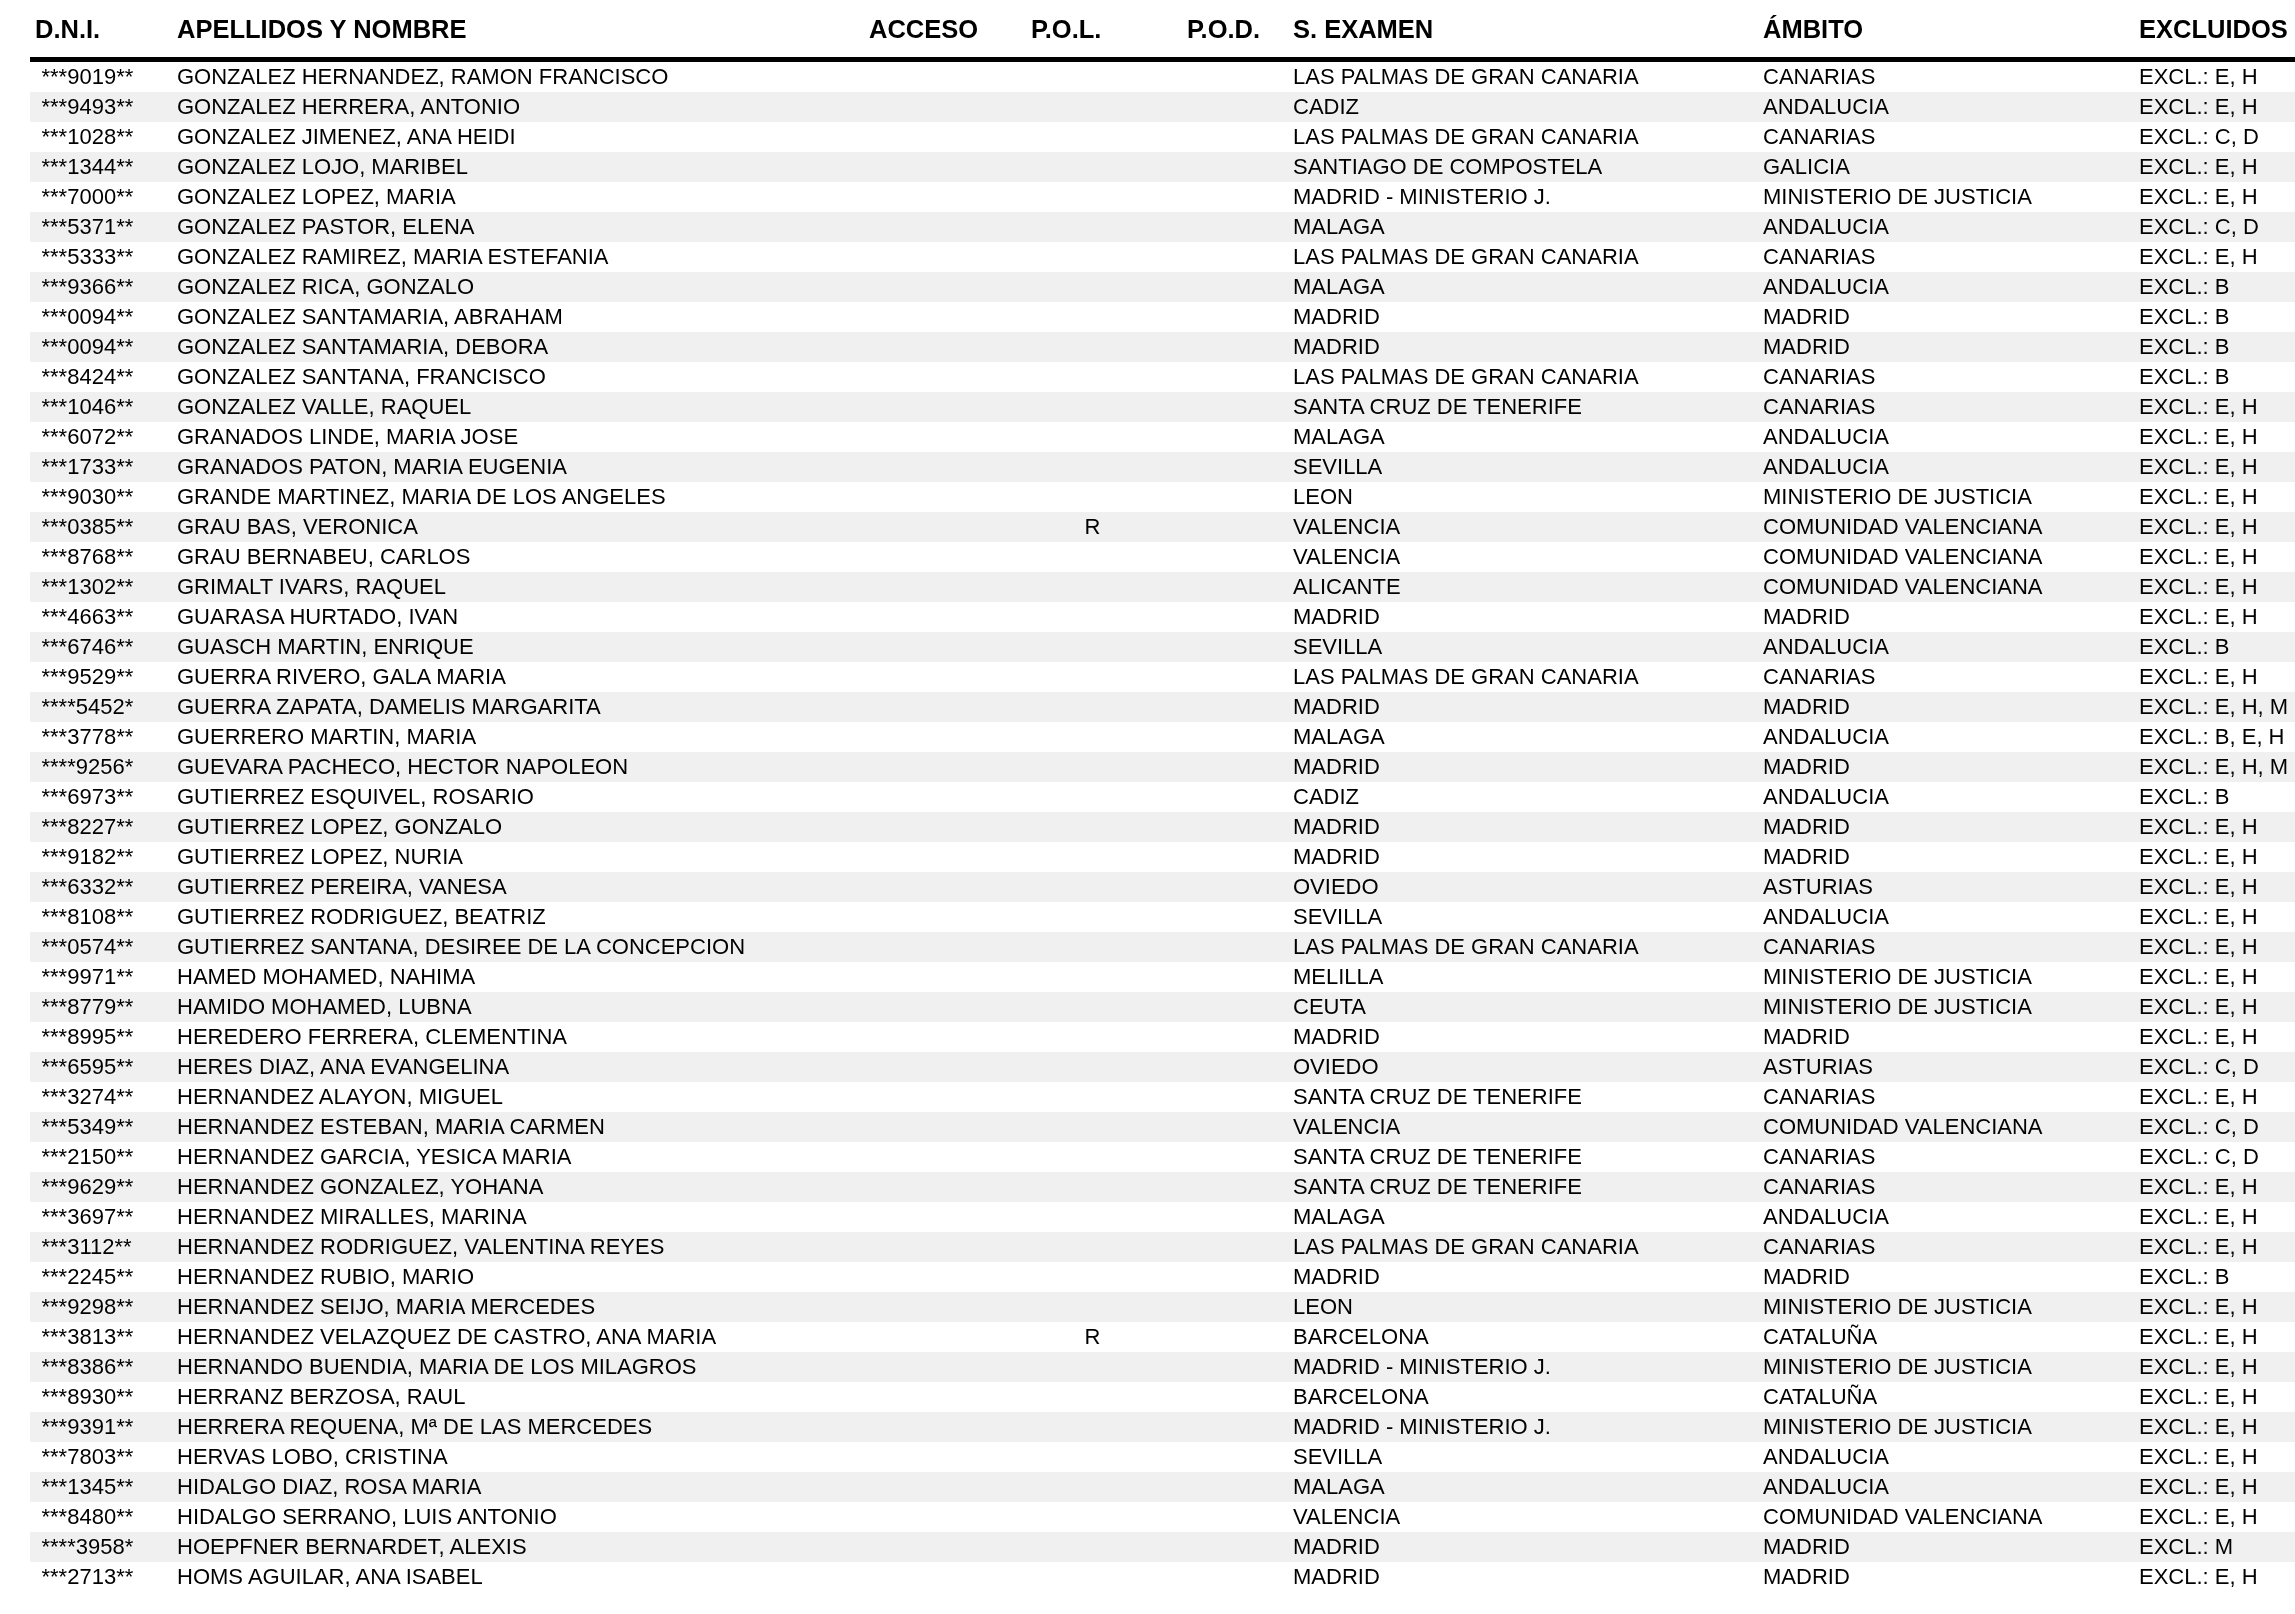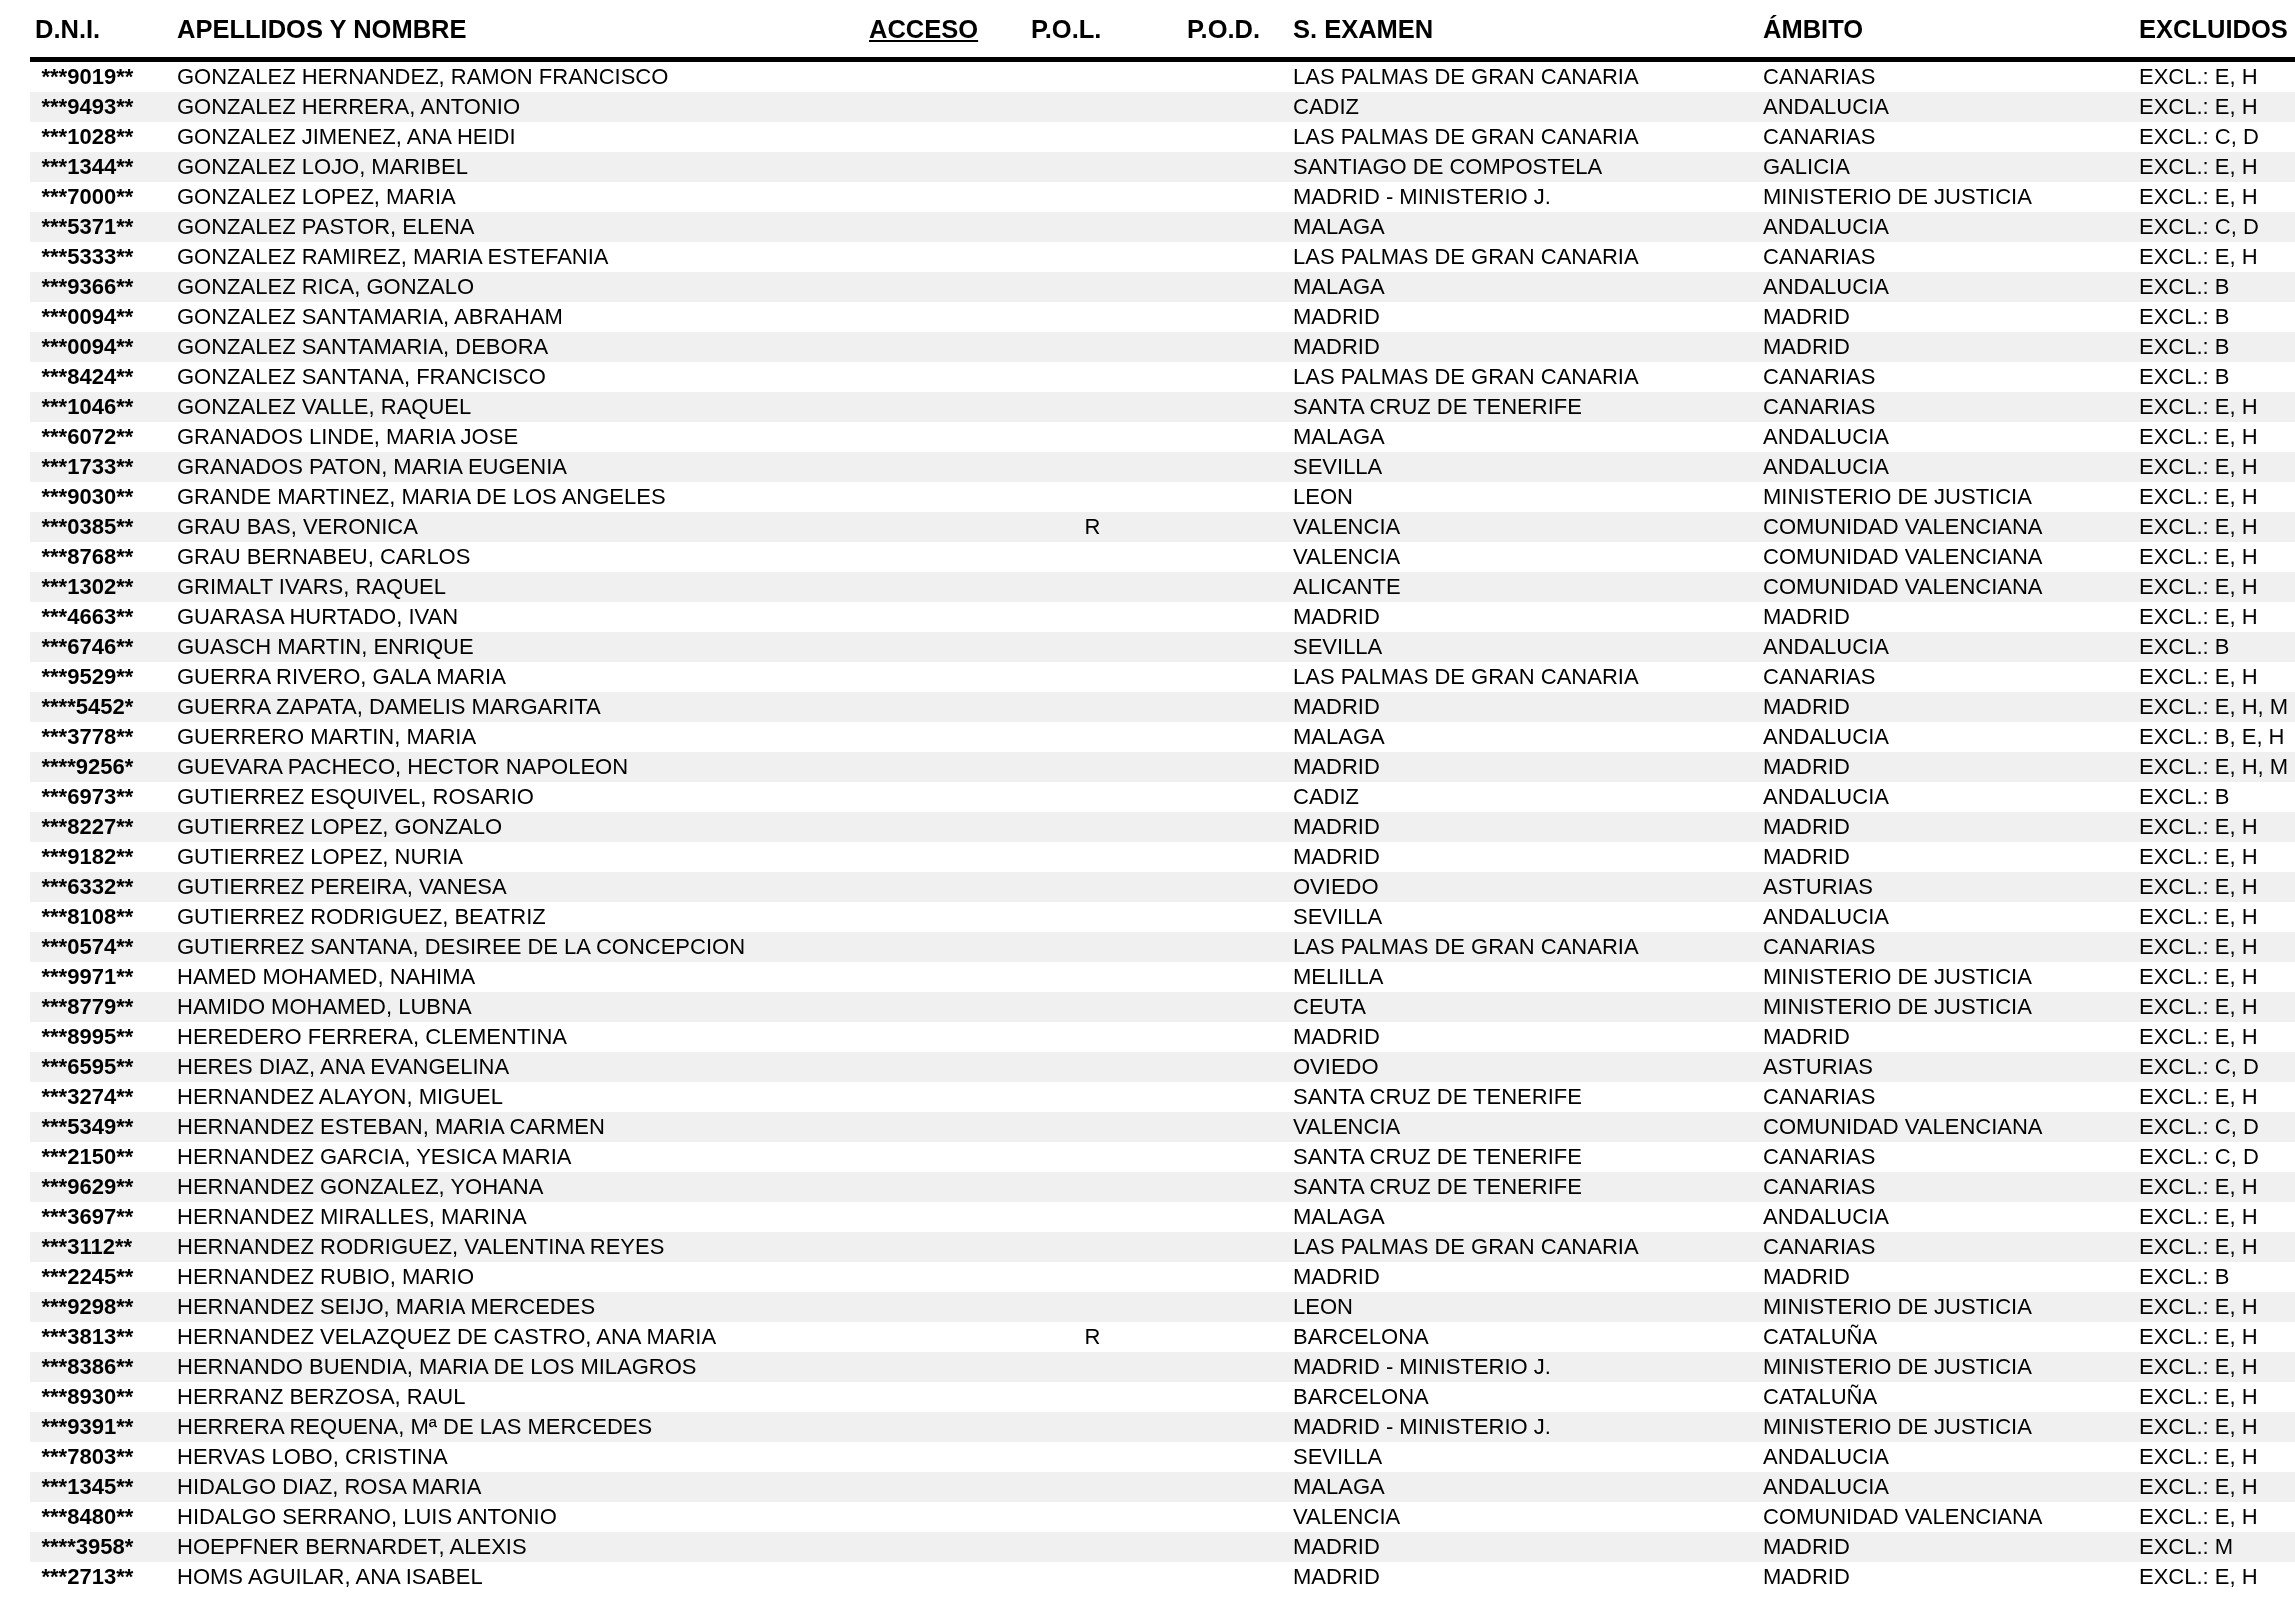--- a/index.html
+++ b/index.html
@@ -44,27 +44,27 @@
     white-space: nowrap;
     overflow: hidden;
     vertical-align: middle;
   }
   tbody tr:nth-child(even) {
     background: #f0f0f0;
   }
   
   .c0 { width: 132px; }
   .c1 { width: 682px; }
-  .c2 { width: 152px; text-decoration: underline; }
+  .c2 { width: 152px; }
   .c3 { width: 123px; }
   .c4 { width: 119px; text-align: center; }
   .c5 { width: 460px; }
   .c6 { width: 366px; }
   .c7 { width: 201px; }
-  tbody td.c0 { padding-left: 11.5px; font-weight: bold; }
+  tbody td.c0 { padding-left: 11.5px; }
   tbody td.c3 { text-align: center; }
   tbody td.c2, tbody td.c4 { text-align: center; }
 </style>
 </head>
 <body>
 
 <div class="page">
   <table class="listing">
     <thead>
       <tr>

